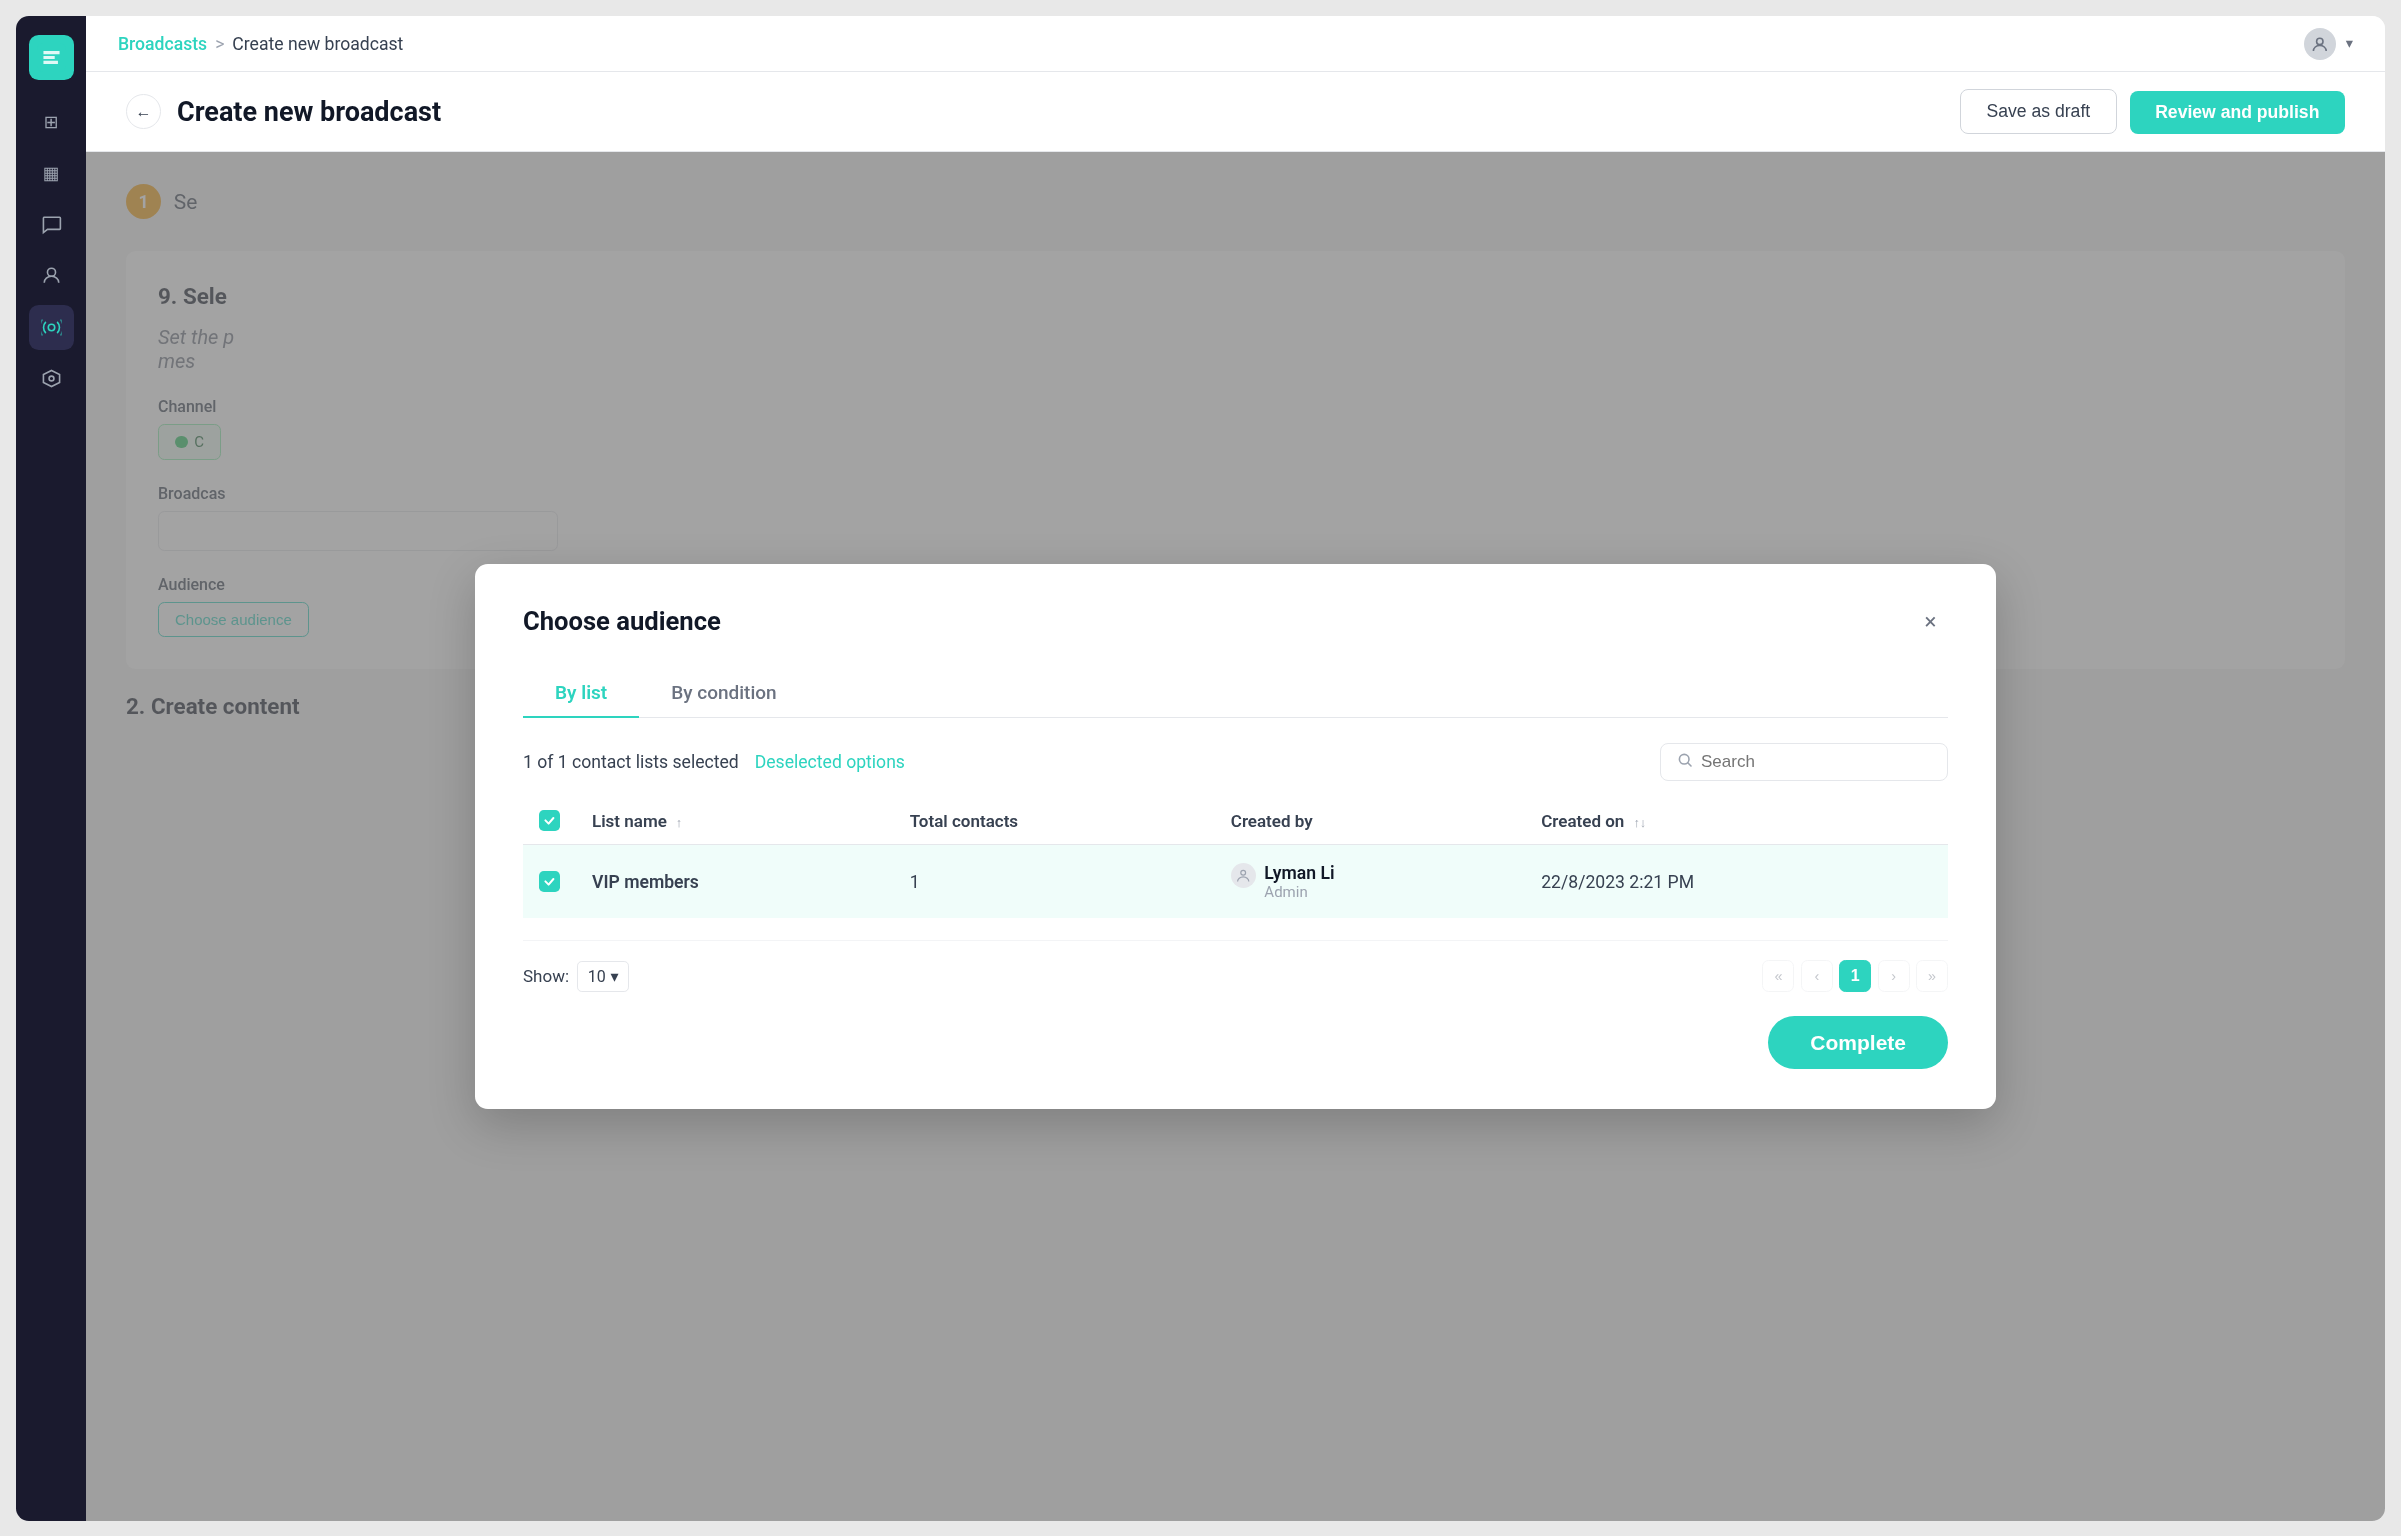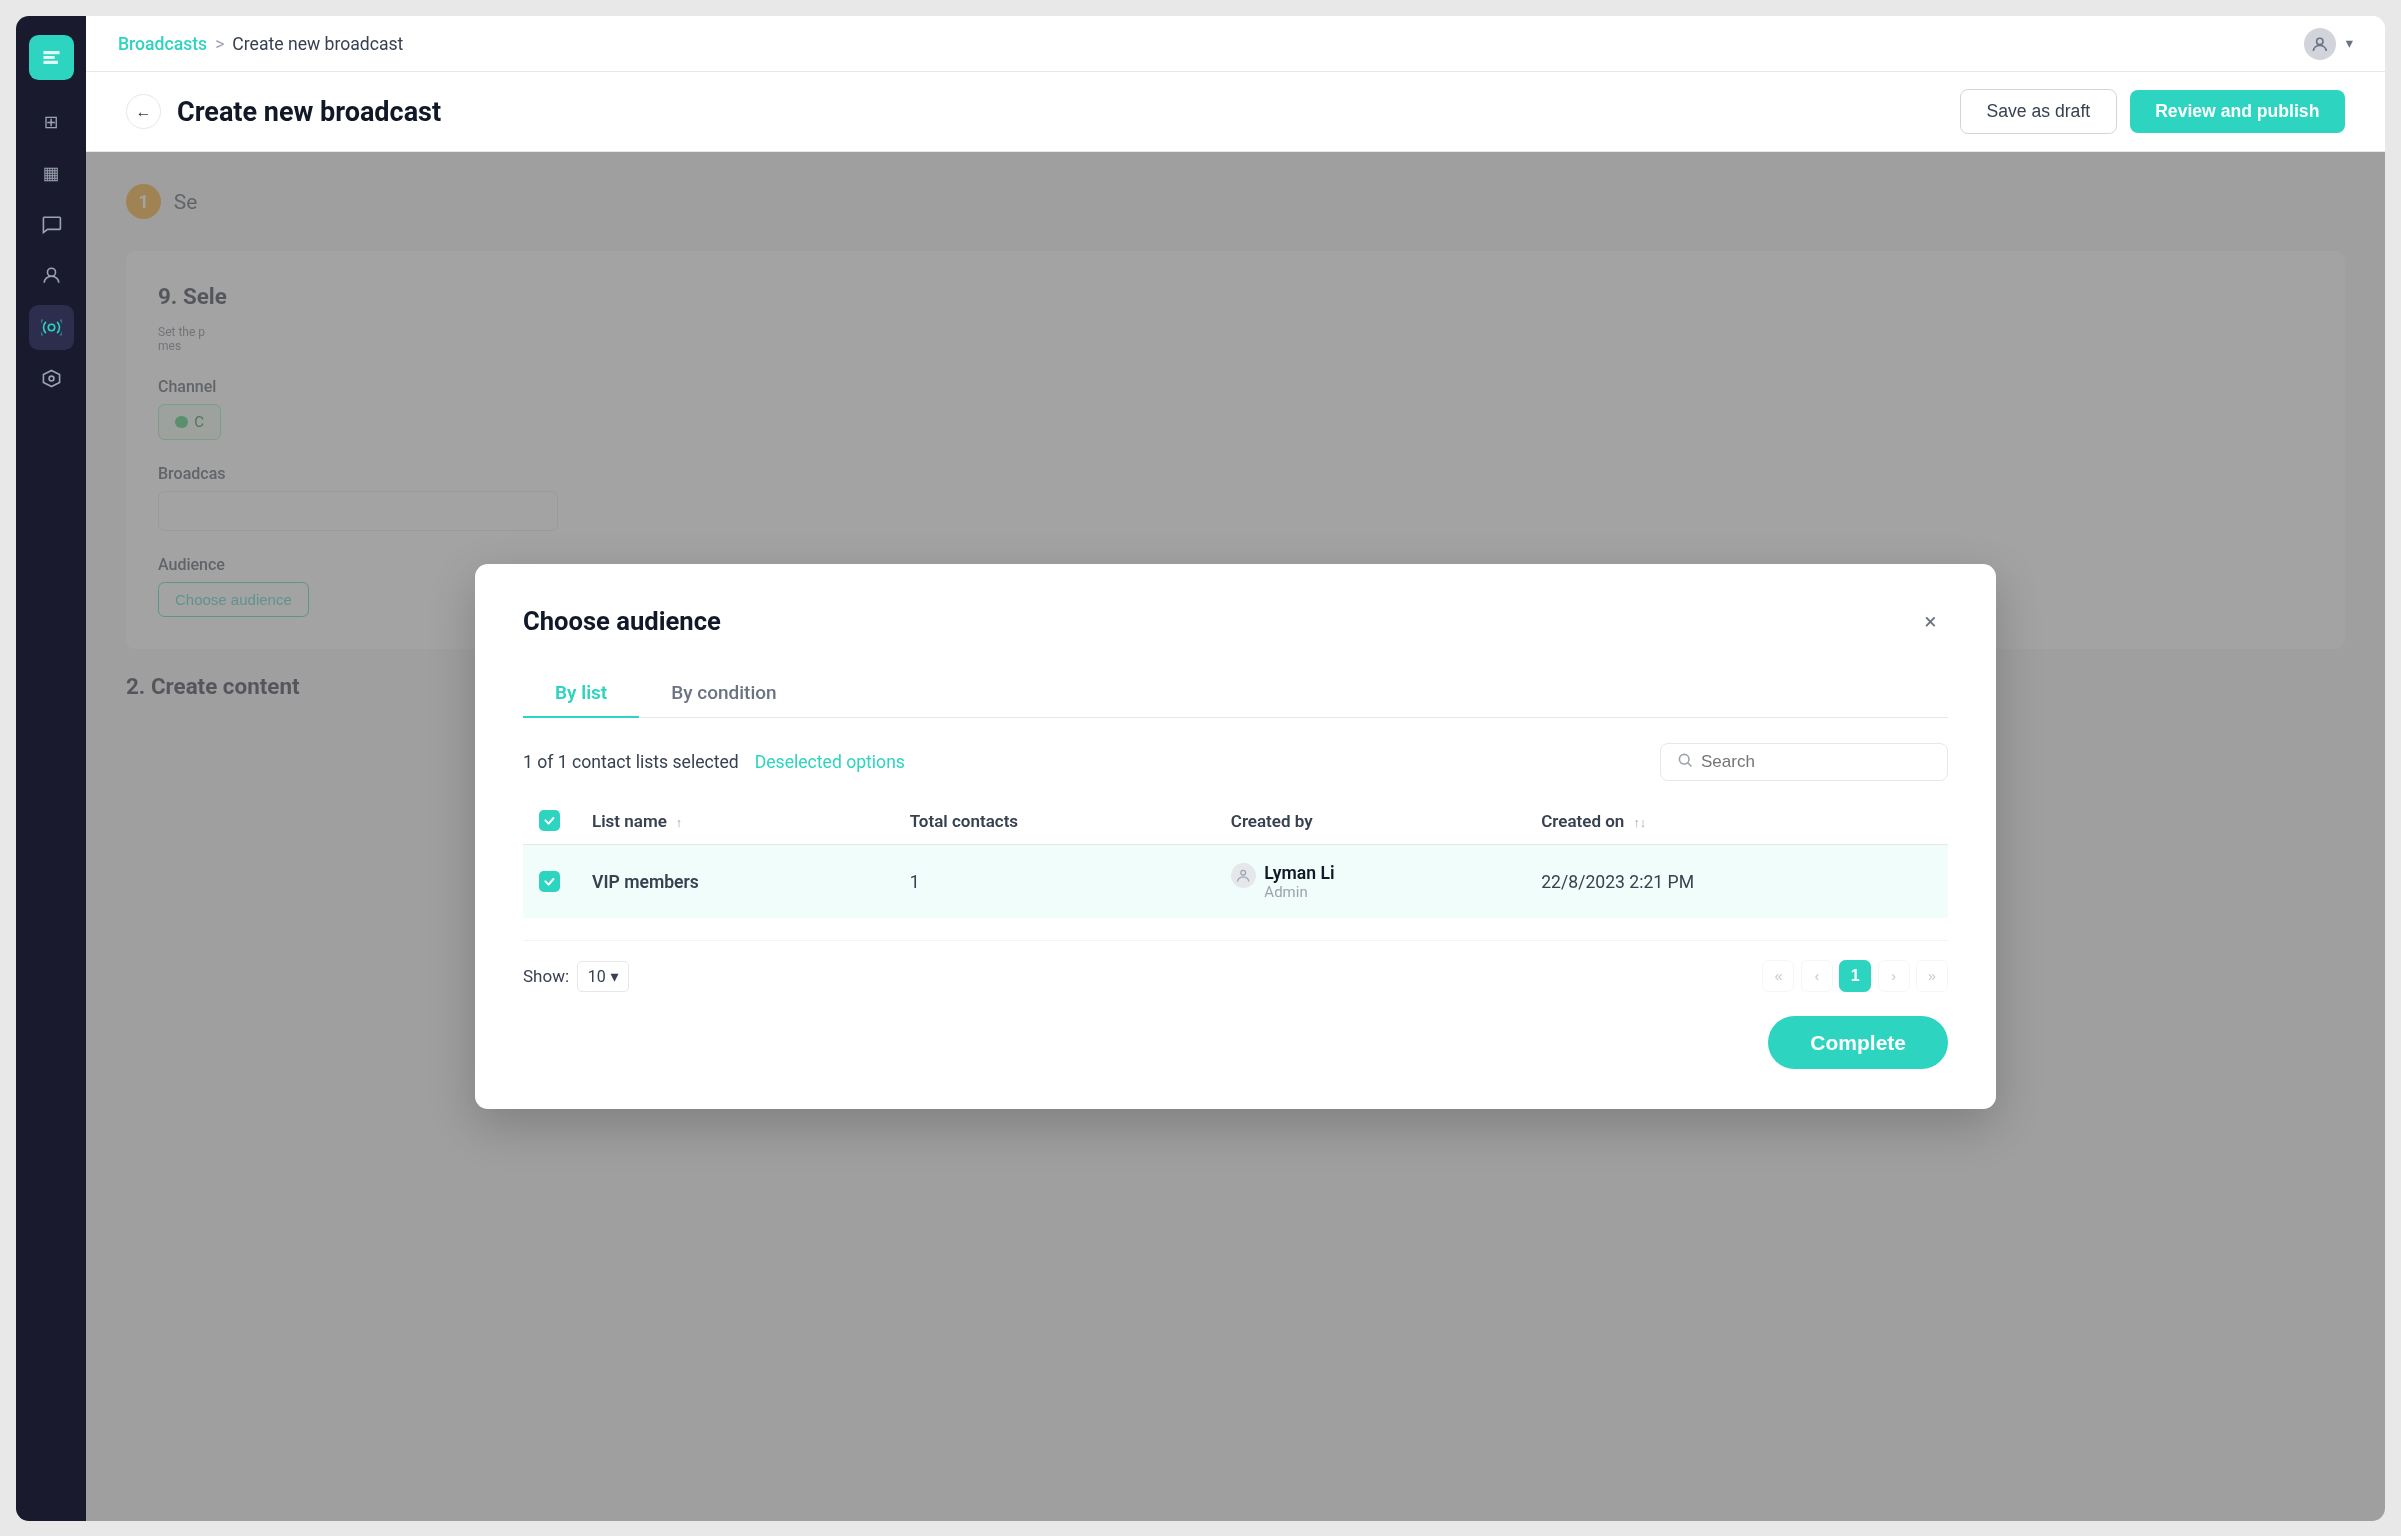--- a/index.html
+++ b/index.html
@@ -154,21 +154,21 @@
 
     .page-title {
       font-size: 27px;
       font-weight: 700;
       color: #111827;
     }
 
     .header-actions {
       display: flex;
       gap: 12.8px;
-      align-items: center;
+      align-items: flex-end;
     }
 
     .btn-draft {
       padding: 11.2px 25.6px;
       border: 1.2px solid #d1d5db;
       background: white;
       border-radius: 8px;
       font-size: 17.6px;
       color: #374151;
       cursor: pointer;
@@ -230,23 +230,24 @@
     }
 
     .section-title {
       font-size: 22.4px;
       font-weight: 700;
       color: #111827;
       margin-bottom: 16px;
     }
 
     .section-desc {
-      font-size: 12px;
+      font-size: 20px;
       color: #6b7280;
       margin-bottom: 19px;
+      font-style: italic;
     }
 
     .field-label {
       font-size: 16px;
       color: #374151;
       margin-bottom: 8px;
       font-weight: 500;
     }
 
     .channel-chip {

